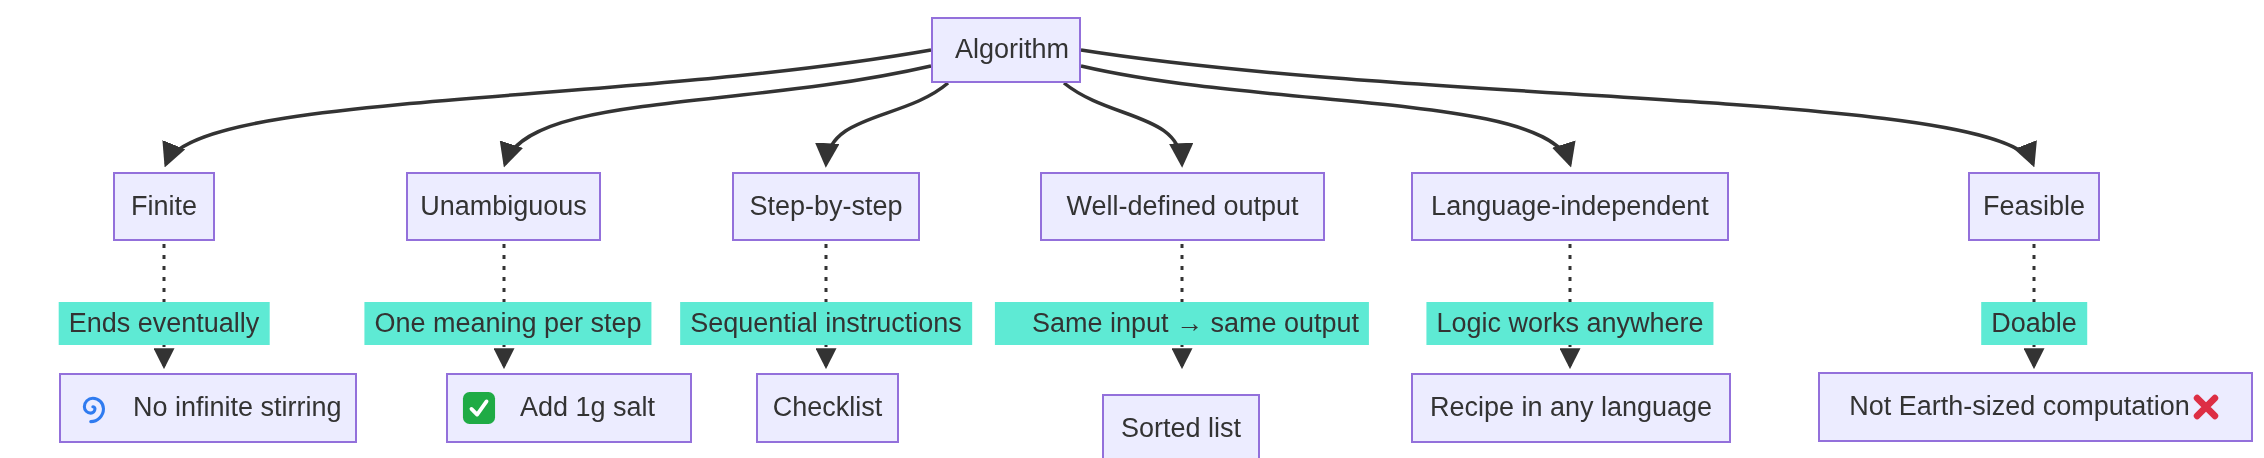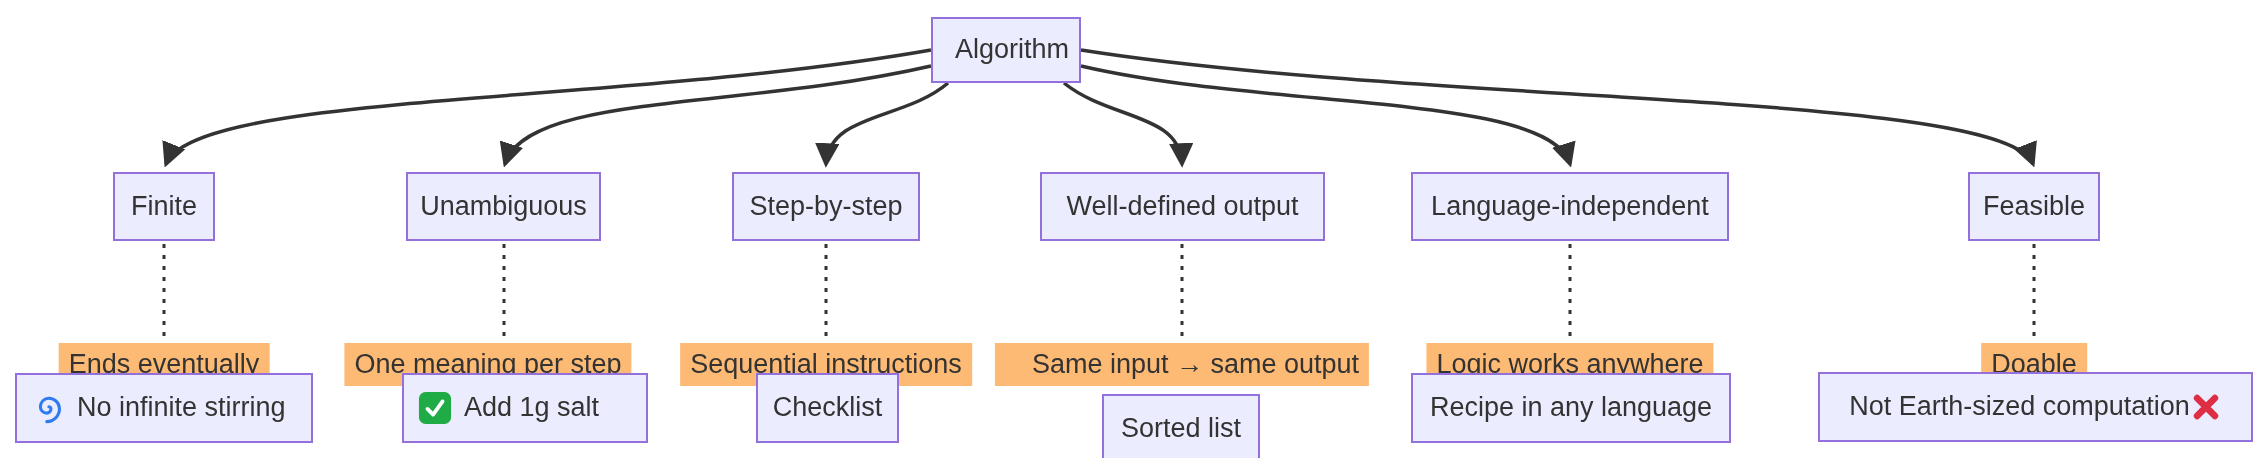--- a/index.html
+++ b/index.html
@@ -16,30 +16,29 @@
   .edge-dashed{fill:none;stroke:#333333;stroke-width:3;stroke-dasharray:4 7;}
   .node{
     position:absolute;
     box-sizing:border-box;
     background:#ECECFF;
     border:2.5px solid #9370DB;
     display:flex;align-items:center;justify-content:center;
     font-size:27px;line-height:1.15;
     white-space:nowrap;
   }
-  .node.example-left{justify-content:flex-start;padding-left:14px;gap:12px;overflow:hidden;}
+  .node.example-left{justify-content:flex-start;padding-left:14px;gap:24px;overflow:hidden;margin-left:44px;}
   .node.example-trailing{}
   .edge-label{
     position:absolute;
     transform:translateX(-50%);
-    background:#fdba74;
+    background:#5eead4;
     padding:6px 10px;
     font-size:27px;line-height:1.15;
     white-space:nowrap;
-    margin-top:41px;
   }
   .icon{flex:0 0 auto;display:block;}
 </style>
 </head>
 <body>
 
 <div class="stage">
 
   <svg class="edge-layer" width="2264" height="458" viewBox="0 0 2264 458">
     <defs>
@@ -66,21 +65,21 @@
   <div class="node" style="left:931px;top:17px;width:150px;height:66px;padding-left:12px;">Algorithm</div>
 
   <div class="node" style="left:113px;top:172px;width:102px;height:69px;">Finite</div>
   <div class="node" style="left:406px;top:172px;width:195px;height:69px;">Unambiguous</div>
   <div class="node" style="left:732px;top:172px;width:188px;height:69px;">Step-by-step</div>
   <div class="node" style="left:1040px;top:172px;width:285px;height:69px;">Well-defined output</div>
   <div class="node" style="left:1411px;top:172px;width:318px;height:69px;">Language-independent</div>
   <div class="node" style="left:1968px;top:172px;width:132px;height:69px;">Feasible</div>
 
   <div class="edge-label" style="left:164px;top:302px;">Ends eventually</div>
-  <div class="edge-label" style="left:488px;top:302px;">One meaning per step</div>
+  <div class="edge-label" style="left:508px;top:302px;">One meaning per step</div>
   <div class="edge-label" style="left:826px;top:302px;">Sequential instructions</div>
   <div class="edge-label" style="left:1182px;top:302px;padding-left:37px;">Same input → same output</div>
   <div class="edge-label" style="left:2034px;top:302px;">Doable</div>
   <div class="edge-label" style="left:1570px;top:302px;">Logic works anywhere</div>
 
   <div class="node example-left" style="left:15px;top:373px;width:298px;height:70px;">
     <svg class="icon" width="34" height="34" viewBox="0 0 40 40">
       <path d="M21 18.5 a2.5 2.5 0 0 1 2.5 2.5 a5 5 0 0 1 -5 5 a7.5 7.5 0 0 1 -7.5 -7.5 a10 10 0 0 1 10 -10 a12.5 12.5 0 0 1 12.5 12.5 a15 15 0 0 1 -15 15" fill="none" stroke="#2f7bf0" stroke-width="3.6" stroke-linecap="round"></path>
     </svg>
     <span>No infinite stirring</span>

